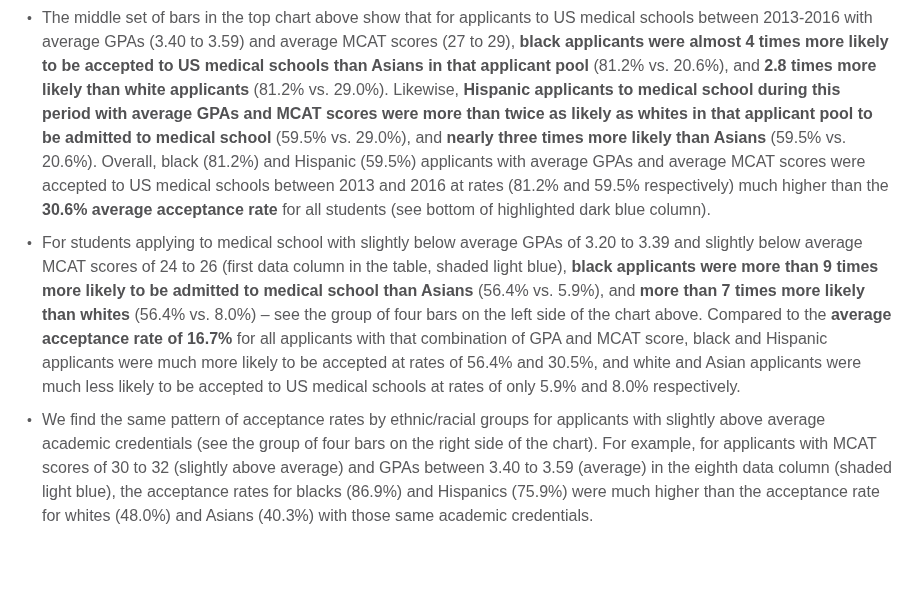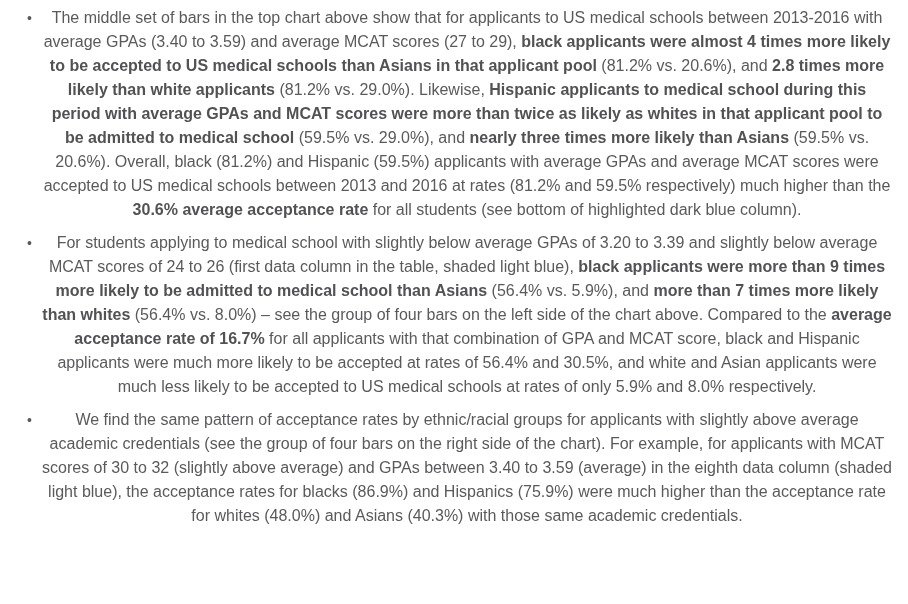--- a/index.html
+++ b/index.html
@@ -43,21 +43,20 @@
     padding-left: 7px;
     box-sizing: border-box;
     color: #5a5a5c;
     font-size: 14px;
     line-height: 24px;
     user-select: none;
   }
   .li-text {
     flex: 1 1 auto;
     color: #5a5a5c;
-    text-align: center;
   }
   .li-text .bold {
     font-weight: 700;
     color: #525254;
   }
 </style>
 </head>
 <body>
 
 <div class="page">

